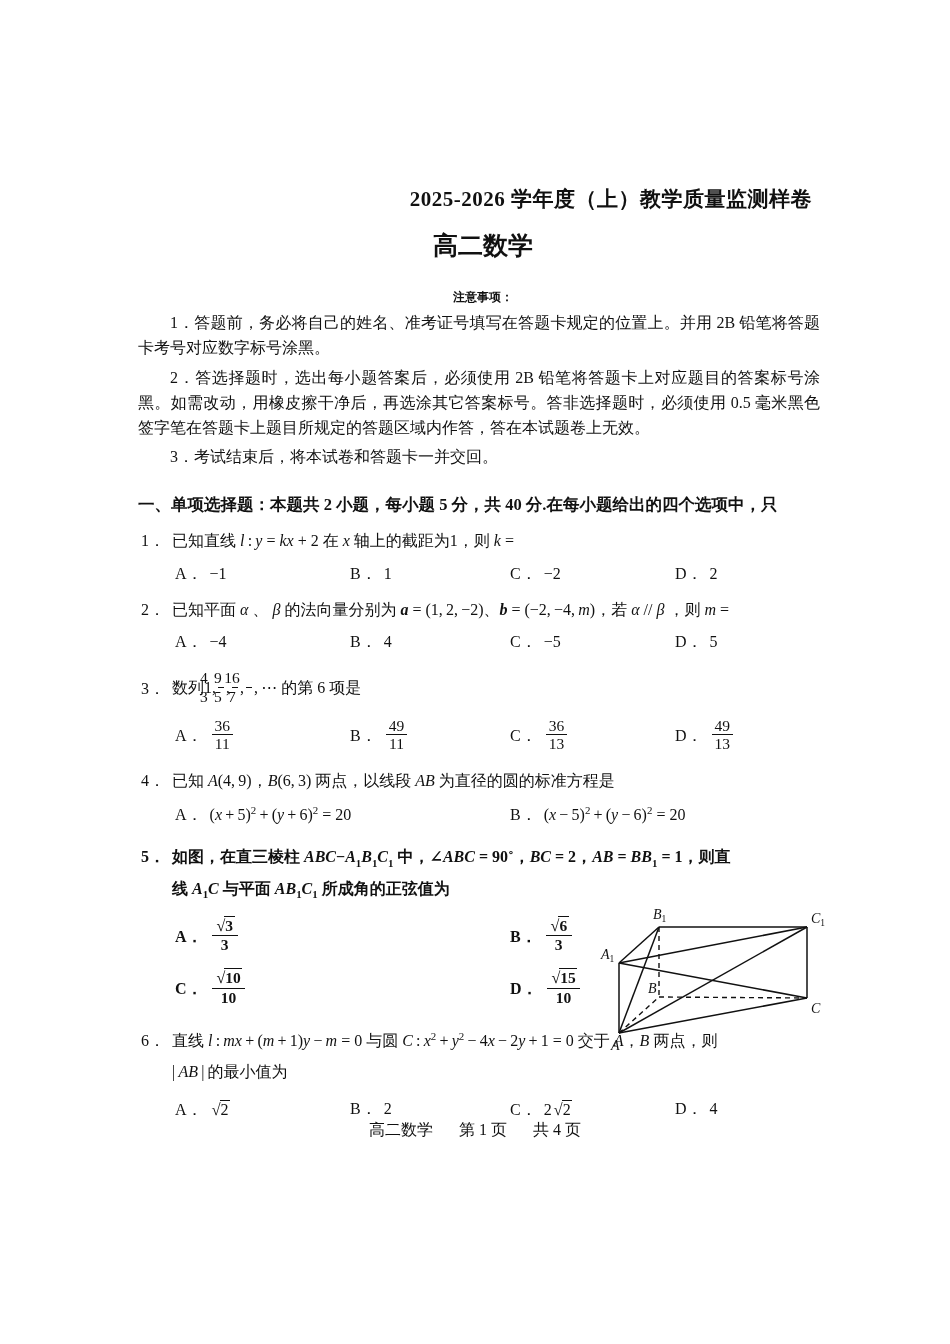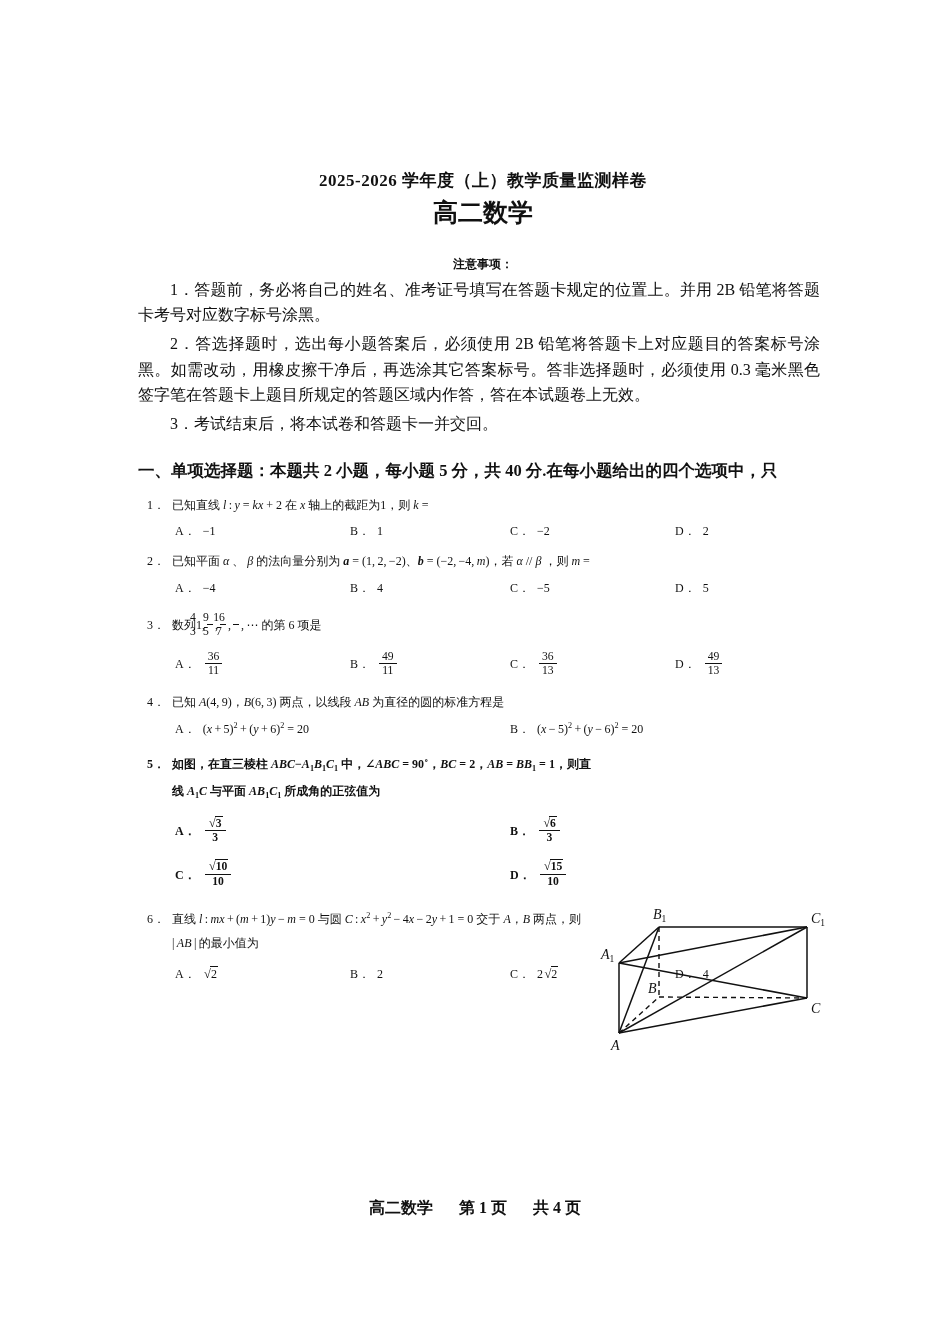--- a/index.html
+++ b/index.html
@@ -22,26 +22,26 @@
   }
   .content {
     position: absolute;
     left: 138px;
     top: 170px;
     width: 690px;
   }
 
   
   .doc-title {
-    text-align: center;
-    font-weight: bold;
-    font-size: 17px;
+    text-align: right;
+    font-weight: bold;
+    font-size: 21px;
     letter-spacing: 0.5px;
     line-height: 1.3;
-    margin: 0;
+    margin: 16px;
   }
   .doc-subject {
     text-align: center;
     font-weight: bold;
     font-size: 25px;
     line-height: 1.35;
     margin: 4px 0 0 0;
   }
   .doc-meta {
     text-align: center;
@@ -74,21 +74,21 @@
     text-align: justify;
   }
   .section-head .cont {
     display: block;
     padding-left: 34px;
   }
 
   
   .q {
     margin-top: 11px;
-    font-size: 12px;
+    font-size: 16px;
     line-height: 1.55;
     position: relative;
   }
   .q-stem {
     display: block;
     padding-left: 34px;
     text-indent: -34px;
   }
   .q-num {
     display: inline-block;
@@ -160,41 +160,41 @@
     top: 898px;
     width: 250px;
     height: 165px;
   }
   .fig-wrap svg { display: block; }
 
   
   .footer {
     position: absolute;
     left: 0;
-    top: 1198px;
+    top: 1120px;
     width: 950px;
     text-align: center;
     font-size: 16px;
-    font-weight: bold;
+    font-weight: normal;
   }
   .footer span { margin: 0 11px; }
 </style>
 </head>
 <body>
 
 <div class="page">
 
   <div class="content">
 
     <div class="doc-title">2025-2026 学年度（上）教学质量监测样卷</div>
     <div class="doc-subject">高二数学</div>
 
     <div class="notice-title">注意事项：</div>
     <div class="notice-item">1．答题前，务必将自己的姓名、准考证号填写在答题卡规定的位置上。并用 2B 铅笔将答题卡考号对应数字标号涂黑。</div>
-    <div class="notice-item">2．答选择题时，选出每小题答案后，必须使用 2B 铅笔将答题卡上对应题目的答案标号涂黑。如需改动，用橡皮擦干净后，再选涂其它答案标号。答非选择题时，必须使用 0.3 毫米黑色签字笔在答题卡上题目所规定的答题区域内作答，答在本试题卷上无效。</div>
+    <div class="notice-item">2．答选择题时，选出每小题答案后，必须使用 2B 铅笔将答题卡上对应题目的答案标号涂黑。如需改动，用橡皮擦干净后，再选涂其它答案标号。答非选择题时，必须使用 0.5 毫米黑色签字笔在答题卡上题目所规定的答题区域内作答，答在本试题卷上无效。</div>
     <div class="notice-item">3．考试结束后，将本试卷和答题卡一并交回。</div>
 
     <div class="section-head">
       <span>一、单项选择题：本题共 2 小题，每小题 5 分，共 40 分.在每小题给出的四个选项中，只</span>
     </div>
 
     <div class="q">
       <div class="q-stem">
         <span class="q-num">1．</span>已知直线<span class="it">&nbsp;l</span> : <span class="it">y</span>&nbsp;=&nbsp;<span class="it">kx</span>&nbsp;+&nbsp;2 在 <span class="it">x</span> 轴上的截距为1，则 <span class="it">k</span> =
       </div>

